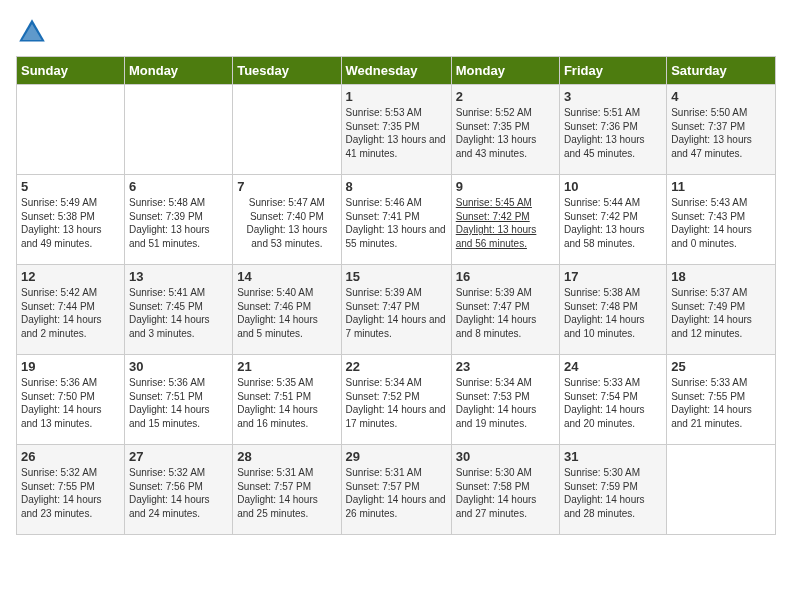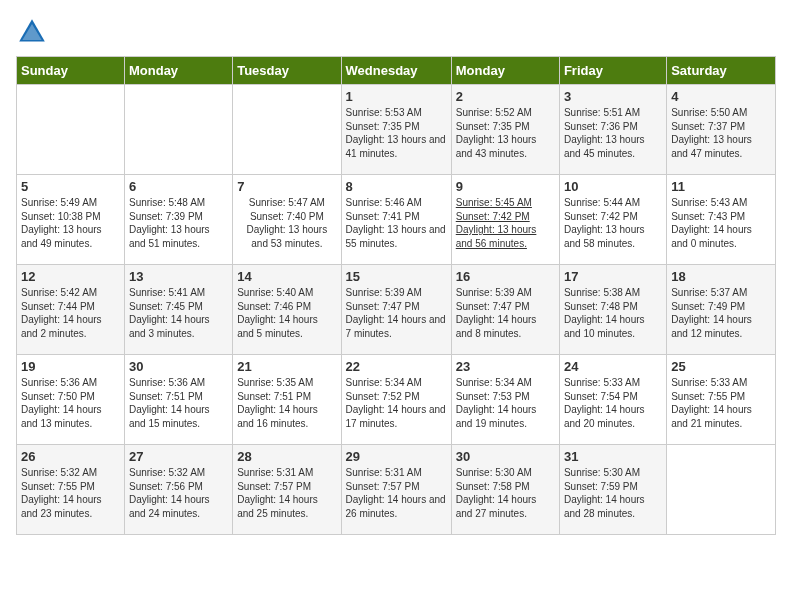--- a/index.html
+++ b/index.html
@@ -151,21 +151,21 @@
           <div class="day-number">4</div>
           <div class="day-info" style="white-space: pre-line;">Sunrise: 5:50 AM
 Sunset: 7:37 PM
 Daylight: 13 hours and 47 minutes.</div>
         </td>
       </tr>
       <tr>
         <td>
           <div class="day-number">5</div>
           <div class="day-info" style="white-space: pre-line;">Sunrise: 5:49 AM
-Sunset: 10:38 PM
+Sunset: 5:38 PM
 Daylight: 13 hours and 49 minutes.</div>
         </td>
         <td>
           <div class="day-number">6</div>
           <div class="day-info" style="white-space: pre-line;">Sunrise: 5:48 AM
 Sunset: 7:39 PM
 Daylight: 13 hours and 51 minutes.</div>
         </td>
         <td>
           <div class="day-number">7</div>

